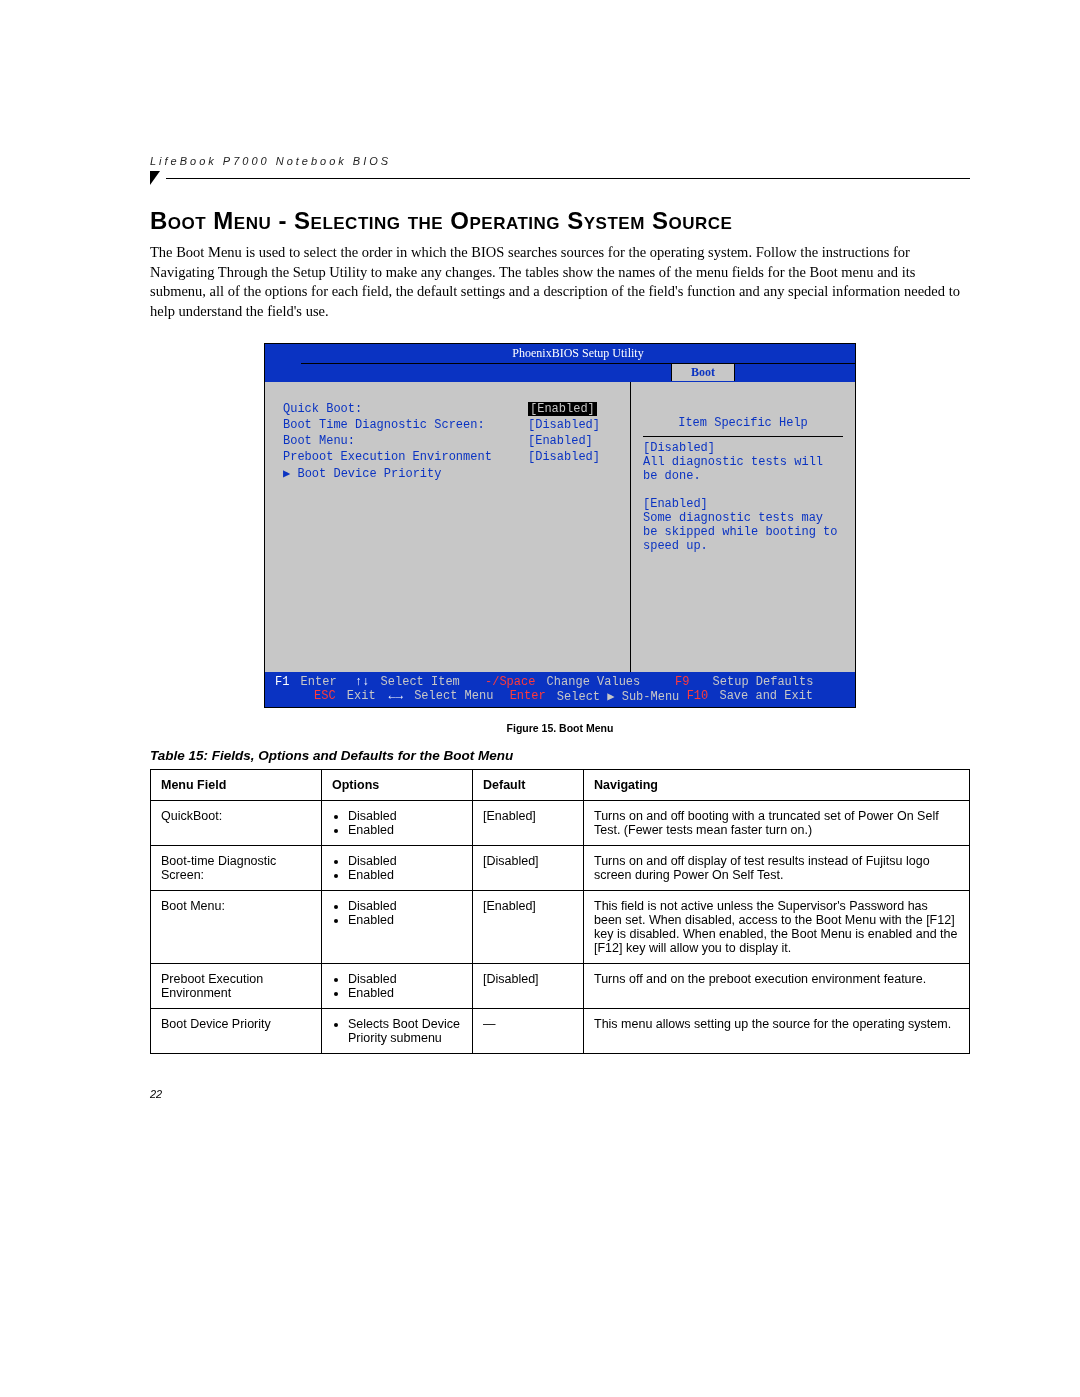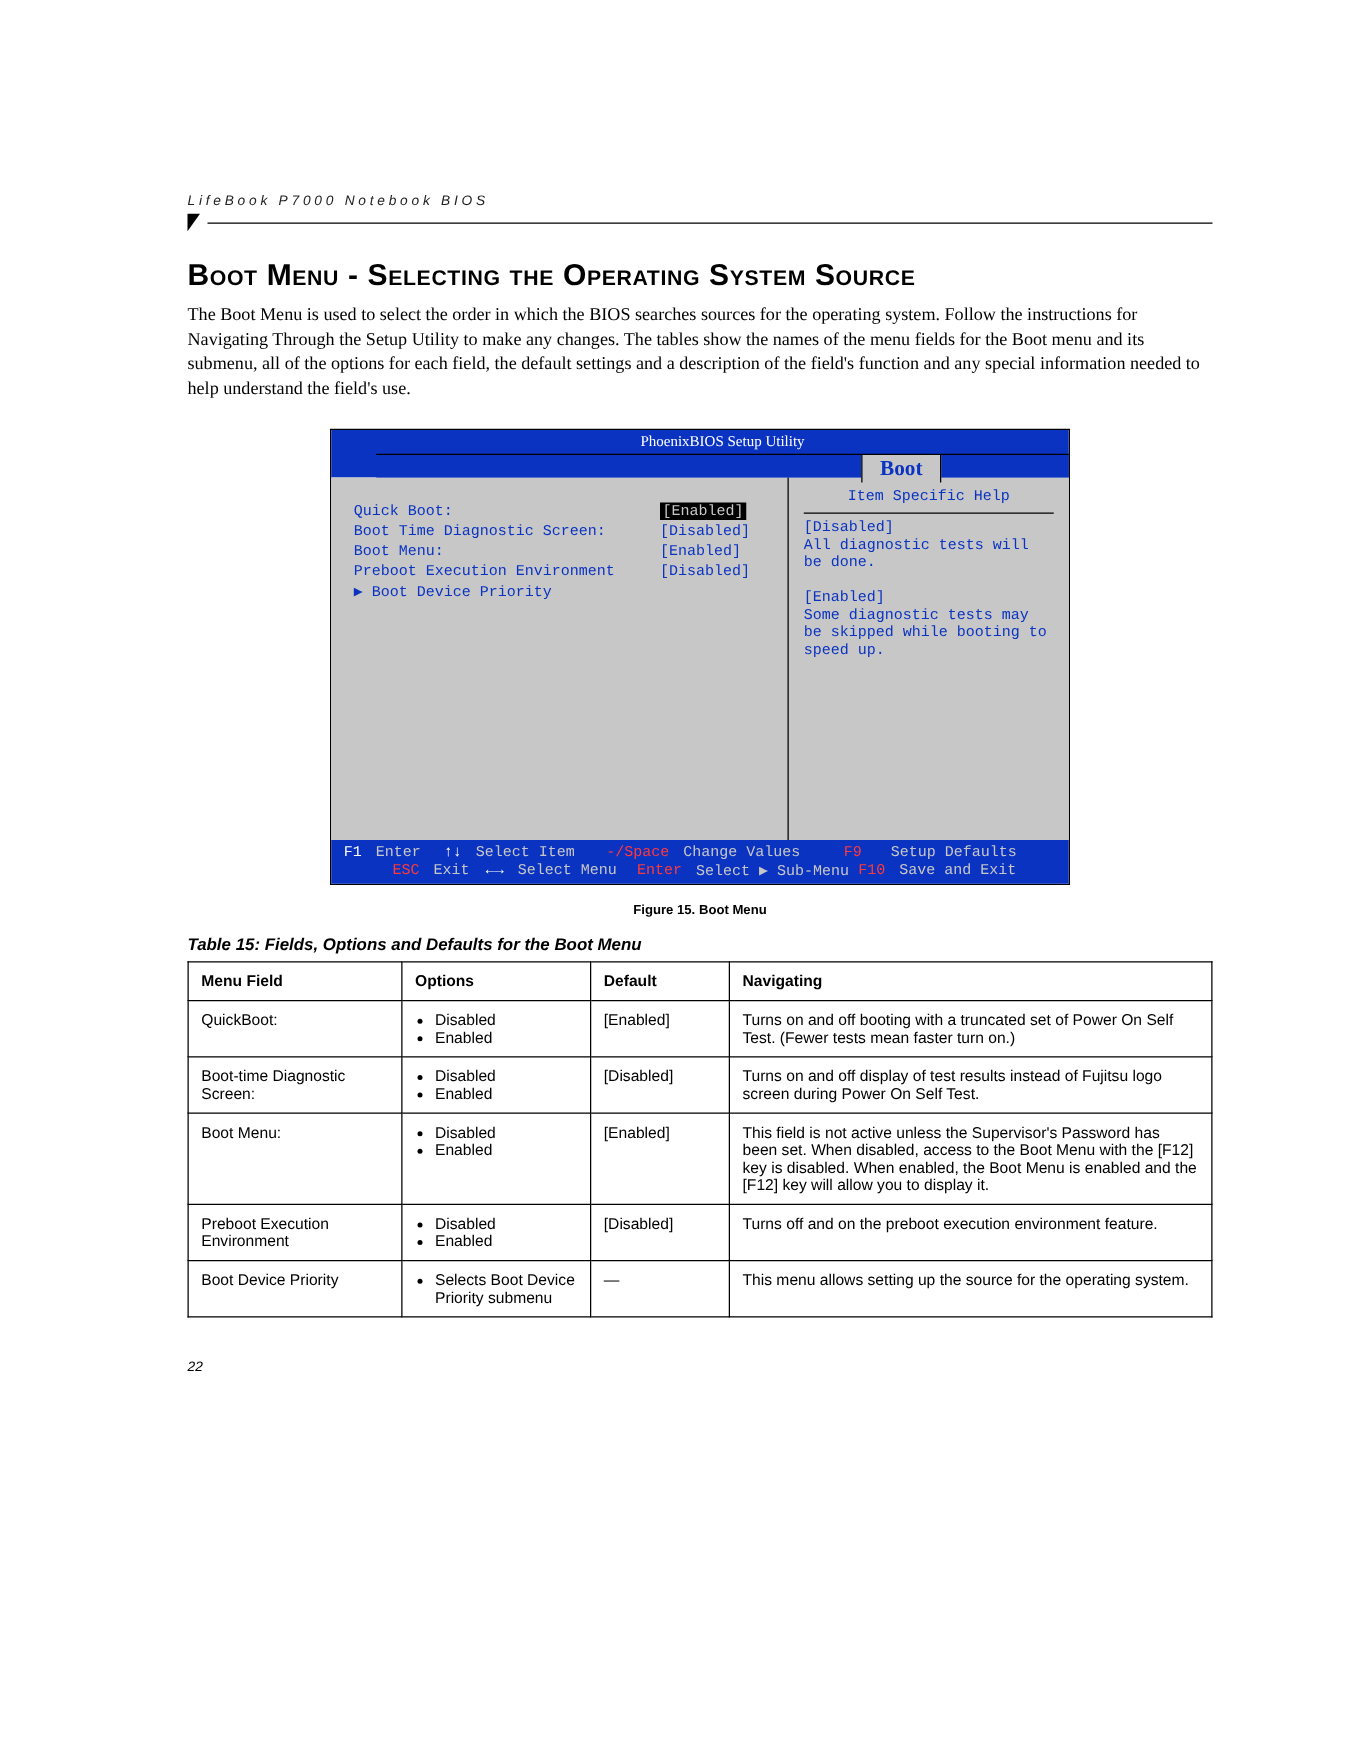--- a/index.html
+++ b/index.html
@@ -69,47 +69,48 @@
     border-bottom: 1px solid #000;
   }
   .bios-tabs {
     position: relative;
     height: 18px;
     background: #0a33c2;
   }
   .bios-tab {
     position: absolute;
     top: 0;
-    left: 388px;
+    left: 370px;
     width: 54px;
     text-align: center;
     background: #c7c7c7;
     color: #0a33c2;
     font-weight: bold;
     padding: 1px 4px;
-    font-size: 17px;
+    font-size: 12px;
     border-left: 1px solid #000;
     border-right: 1px solid #000;
   }
   .bios-body {
     display: flex;
     background: #c7c7c7;
     color: #0a33c2;
     font-family: "Courier New", monospace;
     font-size: 12px;
     height: 290px;
   }
   .bios-left {
     flex: 1;
     padding: 20px 12px 10px 18px;
     border-right: 1px solid #000;
   }
   .bios-right {
     width: 200px;
     padding: 8px 12px 10px 12px;
+    margin-top: 26px;
   }
   .bios-row {
     display: flex;
     margin-bottom: 2px;
   }
   .bios-label { flex: 1; white-space: pre; }
   .bios-value { width: 90px; }
   .bios-selected {
     background: #000;
     color: #c7c7c7;

